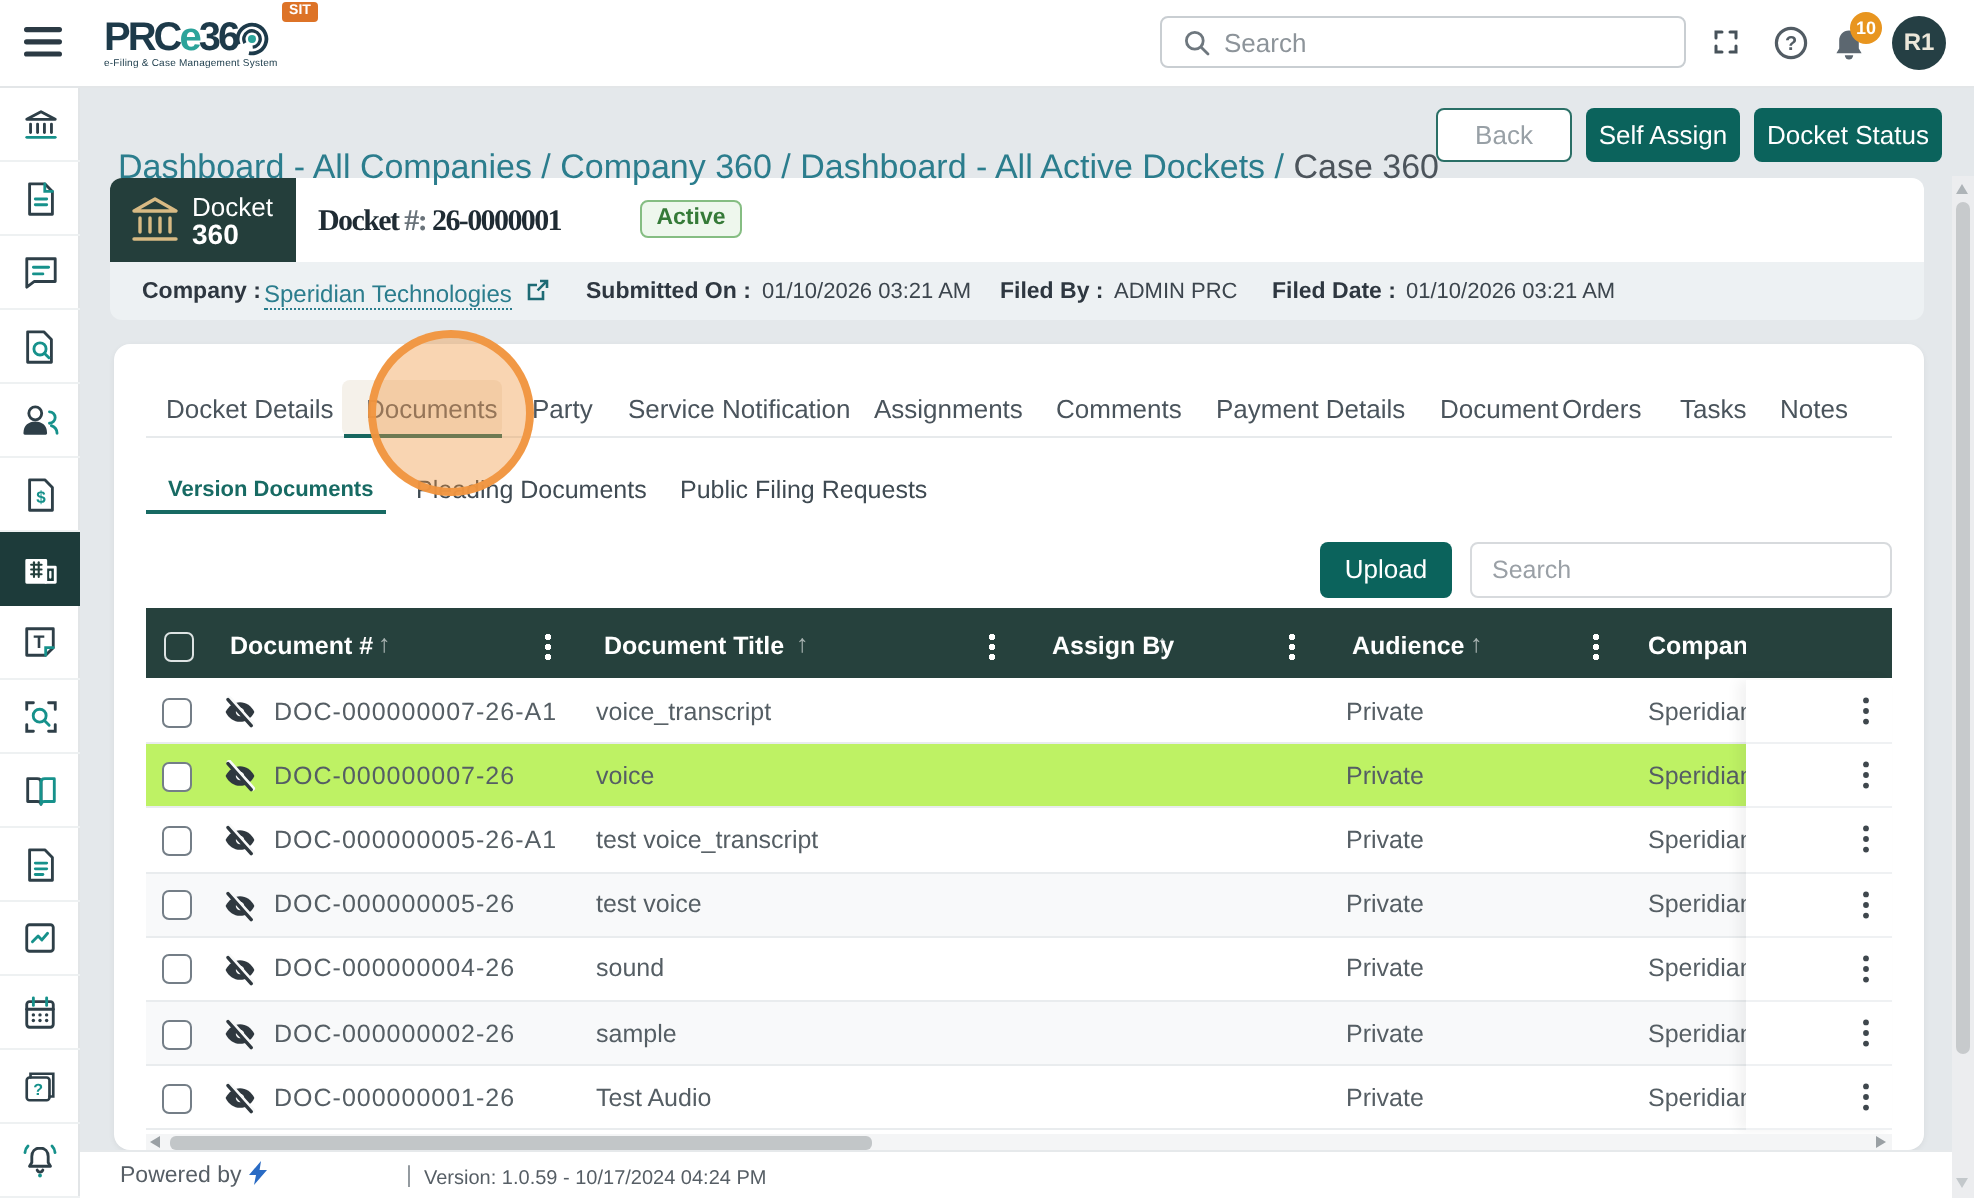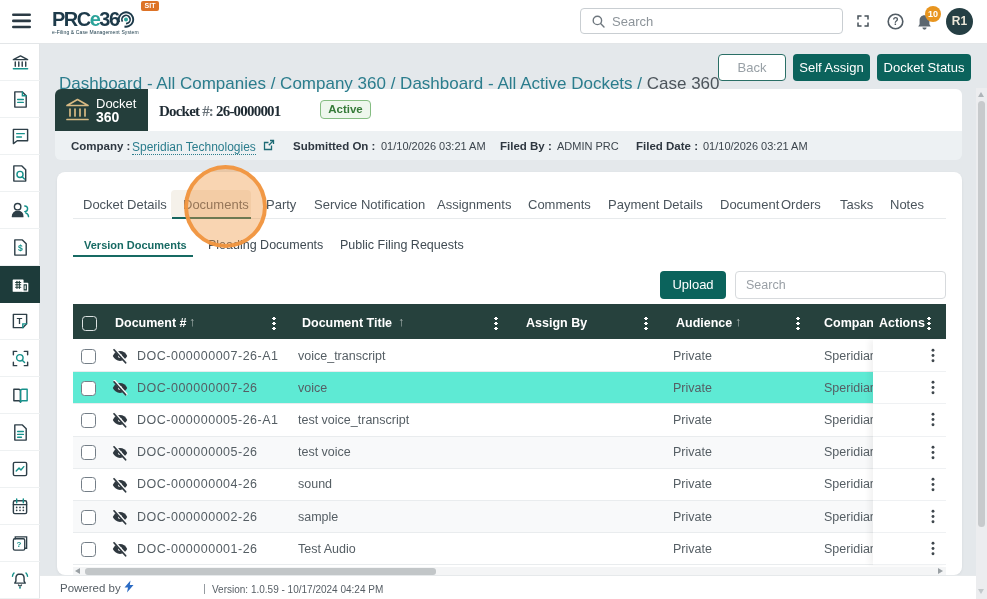--- a/index.html
+++ b/index.html
@@ -270,39 +270,35 @@
   <div class="vd vdw" style="left:421px;"></div>
   <span class="hx" style="left:453px;">Assign By</span>
       <span class="sa" style="left:505px;">↑</span>
   <div class="vd vdw" style="left:571px;"></div>
   <span class="hx" style="left:603px;">Audience</span>
       <span class="sa" style="left:662px;">↑</span>
   <div class="vd vdw" style="left:723px;"></div>
   <div class="abs" style="left:751px;top:0;width:49px;height:34.6px;overflow:hidden;">
         <span class="hx" style="left:0;">Company</span>
       </div>
-  <div class="abs" style="left:800px;top:0;width:73px;height:34.6px;background:#26413d;">
-        <span class="hx" style="left:6px;">Actions</span>
-        <div class="vd vdw" style="left:54px;"></div>
-      </div>
 </div>
 <div class="abs" style="left:0;top:36.0px;width:873px;height:32.2px;border-bottom:1px solid #e9ecee;font-size:12.5px;color:#555e64;overflow:hidden;">
   <div class="cb" style="left:8px;top:8.6px;"></div>
   <svg class="abs" style="left:38px;top:8.1px;" width="18" height="16" viewBox="0 0 18 16">
         <path d="M1.8 8 C3.3 4.9 5.9 3.1 9 3.1 C12.1 3.1 14.7 4.9 16.2 8 C14.7 11.1 12.1 12.9 9 12.9 C5.9 12.9 3.3 11.1 1.8 8 Z" fill="#2f383f"></path>
         <circle cx="9" cy="8" r="2.1" fill="#f4f5f5"></circle>
         <line x1="3.6" y1="1.2" x2="15.2" y2="14.2" stroke="#f8f9f9" stroke-width="2.6" stroke-linecap="round"></line>
         <line x1="3.0" y1="1.8" x2="14.6" y2="14.8" stroke="#2f383f" stroke-width="1.7" stroke-linecap="round"></line>
       </svg>
   <span class="rx" style="left:64px;letter-spacing:0.5px;">DOC-000000007-26-A1</span>
   <span class="rx" style="left:225px;">voice_transcript</span>
   <span class="rx" style="left:600px;">Private</span>
   <span class="rx" style="left:751px;">Speridian Technologies</span>
 </div>
-<div class="abs" style="left:0;top:68.2px;width:873px;height:32.2px;background:#5eead4;border-bottom:1px solid #e9ecee;font-size:12.5px;color:#555e64;overflow:hidden;">
+<div class="abs" style="left:0;top:68.2px;width:873px;height:32.2px;background:#bef264;border-bottom:1px solid #e9ecee;font-size:12.5px;color:#555e64;overflow:hidden;">
   <div class="cb" style="left:8px;top:8.6px;"></div>
   <svg class="abs" style="left:38px;top:8.1px;" width="18" height="16" viewBox="0 0 18 16">
         <path d="M1.8 8 C3.3 4.9 5.9 3.1 9 3.1 C12.1 3.1 14.7 4.9 16.2 8 C14.7 11.1 12.1 12.9 9 12.9 C5.9 12.9 3.3 11.1 1.8 8 Z" fill="#2f383f"></path>
         <circle cx="9" cy="8" r="2.1" fill="#f4f5f5"></circle>
         <line x1="3.6" y1="1.2" x2="15.2" y2="14.2" stroke="#f8f9f9" stroke-width="2.6" stroke-linecap="round"></line>
         <line x1="3.0" y1="1.8" x2="14.6" y2="14.8" stroke="#2f383f" stroke-width="1.7" stroke-linecap="round"></line>
       </svg>
   <span class="rx" style="left:64px;letter-spacing:0.5px;">DOC-000000007-26</span>
   <span class="rx" style="left:225px;">voice</span>
   <span class="rx" style="left:600px;">Private</span>

